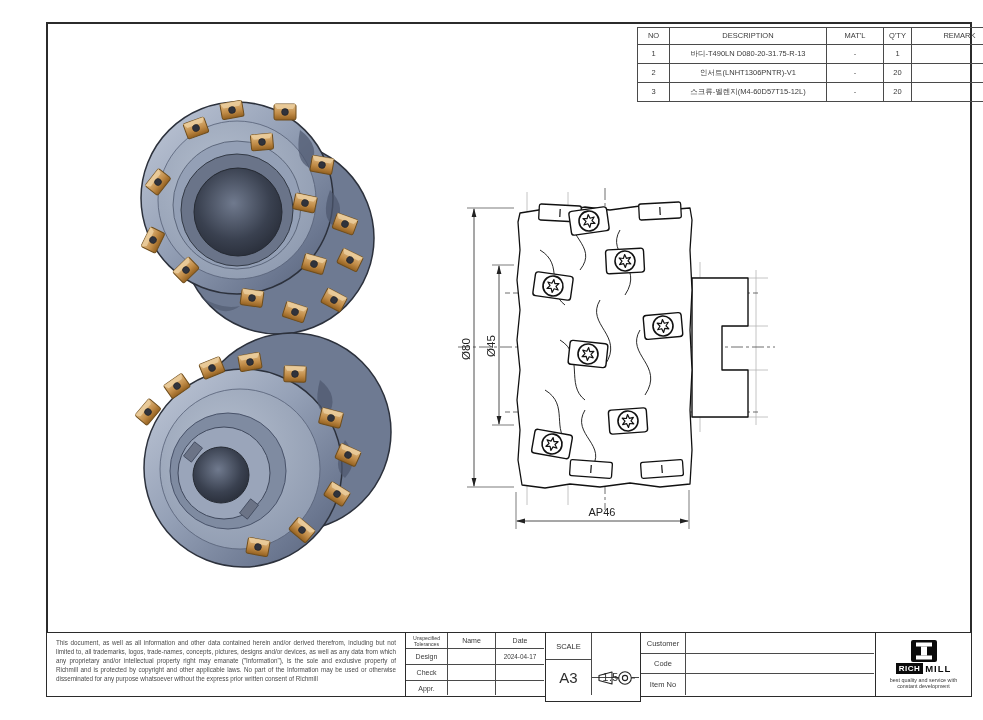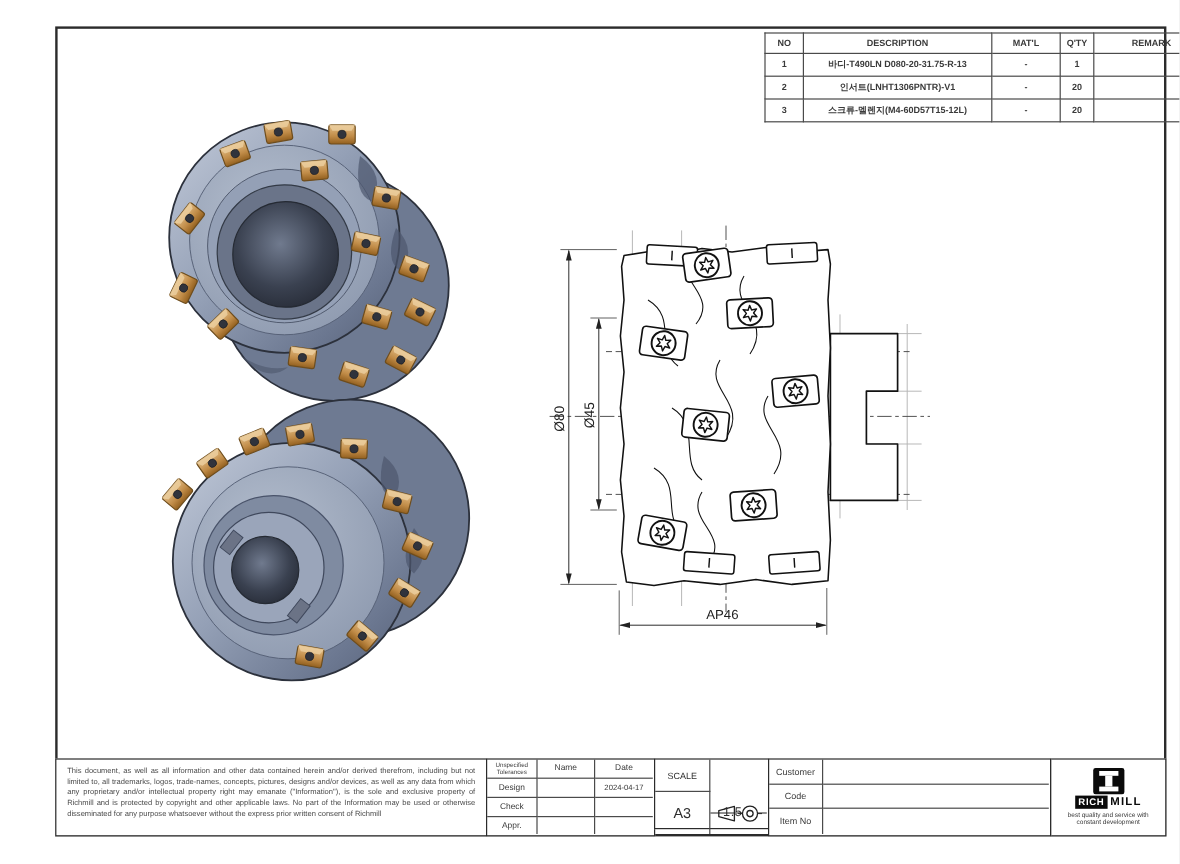--- a/index.html
+++ b/index.html
@@ -6,47 +6,47 @@
   .page{position:relative;width:983px;height:720px;background:#ffffff;overflow:hidden;
         font-family:"Liberation Sans",sans-serif;color:#333;}
   .frame{position:absolute;left:46px;top:22px;width:926px;height:675px;
          border:2px solid #2b2b2b;box-sizing:border-box;}
   svg{position:absolute;left:0;top:0;}
   svg text{font-family:"Liberation Sans",sans-serif;}
 
   
   table.bom{position:absolute;left:637px;top:27px;width:335px;border-collapse:collapse;
             table-layout:fixed;font-size:7.5px;color:#3a3a3a;}
-  table.bom th,table.bom td{border:1px solid #4a4a4a;padding:1px 3px;font-weight:700;
+  table.bom th,table.bom td{border:1px solid #4a4a4a;padding:1px 3px;font-weight:400;
             overflow:hidden;line-height:1.25;}
   table.bom th{text-align:center;height:14px;}
   table.bom td{height:16px;}
   td.c,th.c{text-align:center;}
   td.l{text-align:center;}
 
   
   .tb{position:absolute;box-sizing:border-box;border:1.5px solid #2b2b2b;background:#fff;}
   .legal{left:46px;top:632px;width:360px;height:65px;padding:5px 9px;
          font-size:6.3px;line-height:9.1px;color:#4a4a4a;text-align:justify;}
   .tol{left:405px;top:632px;width:141px;height:65px;display:grid;
        grid-template-columns:42px 48px 48px;grid-template-rows:16px 16px 16px 14px;}
   .tol .cell{border-right:1px solid #4a4a4a;border-bottom:1px solid #4a4a4a;
        display:flex;align-items:center;justify-content:center;font-size:7px;color:#3a3a3a;}
   .tol .cell:nth-child(3n){border-right:none;}
   .tol .cell:nth-last-child(-n+3){border-bottom:none;}
   .tol .tiny{font-size:5.2px;line-height:6px;text-align:center;}
-  .scl{left:545px;top:632px;width:96px;height:59px;display:grid;
+  .scl{left:545px;top:632px;width:96px;height:70px;display:grid;
        grid-template-columns:46px 47px;grid-template-rows:27px 35px;}
   .scl .cell{border-right:1px solid #4a4a4a;border-bottom:1px solid #4a4a4a;
        display:flex;align-items:center;justify-content:center;color:#2e2e2e;}
   .scl .cell:nth-child(2n){border-right:none;}
   .scl .cell:nth-last-child(-n+2){border-bottom:none;}
   .scale-label{font-size:7.5px;}
   .scale-value{font-size:10.5px;letter-spacing:.5px;margin-top:44px;}
-  .sheet-size{font-size:12px;}
+  .sheet-size{font-size:15px;}
   .info{left:640px;top:632px;width:236px;height:65px;display:grid;
         grid-template-columns:45px 188px;grid-template-rows:21px 20px 21px;}
   .info .cell{border-right:1px solid #4a4a4a;border-bottom:1px solid #4a4a4a;
         display:flex;align-items:center;justify-content:center;font-size:7.5px;color:#3a3a3a;}
   .info .cell:nth-child(2n){border-right:none;}
   .info .cell:nth-last-child(-n+2){border-bottom:none;}
   .logo{left:875px;top:632px;width:97px;height:65px;display:flex;flex-direction:column;
         align-items:center;justify-content:center;gap:1px;}
   .logo-words{display:flex;align-items:center;}
   .logo-rich{background:#0a0a0a;color:#fff;font-weight:bold;font-size:8px;

